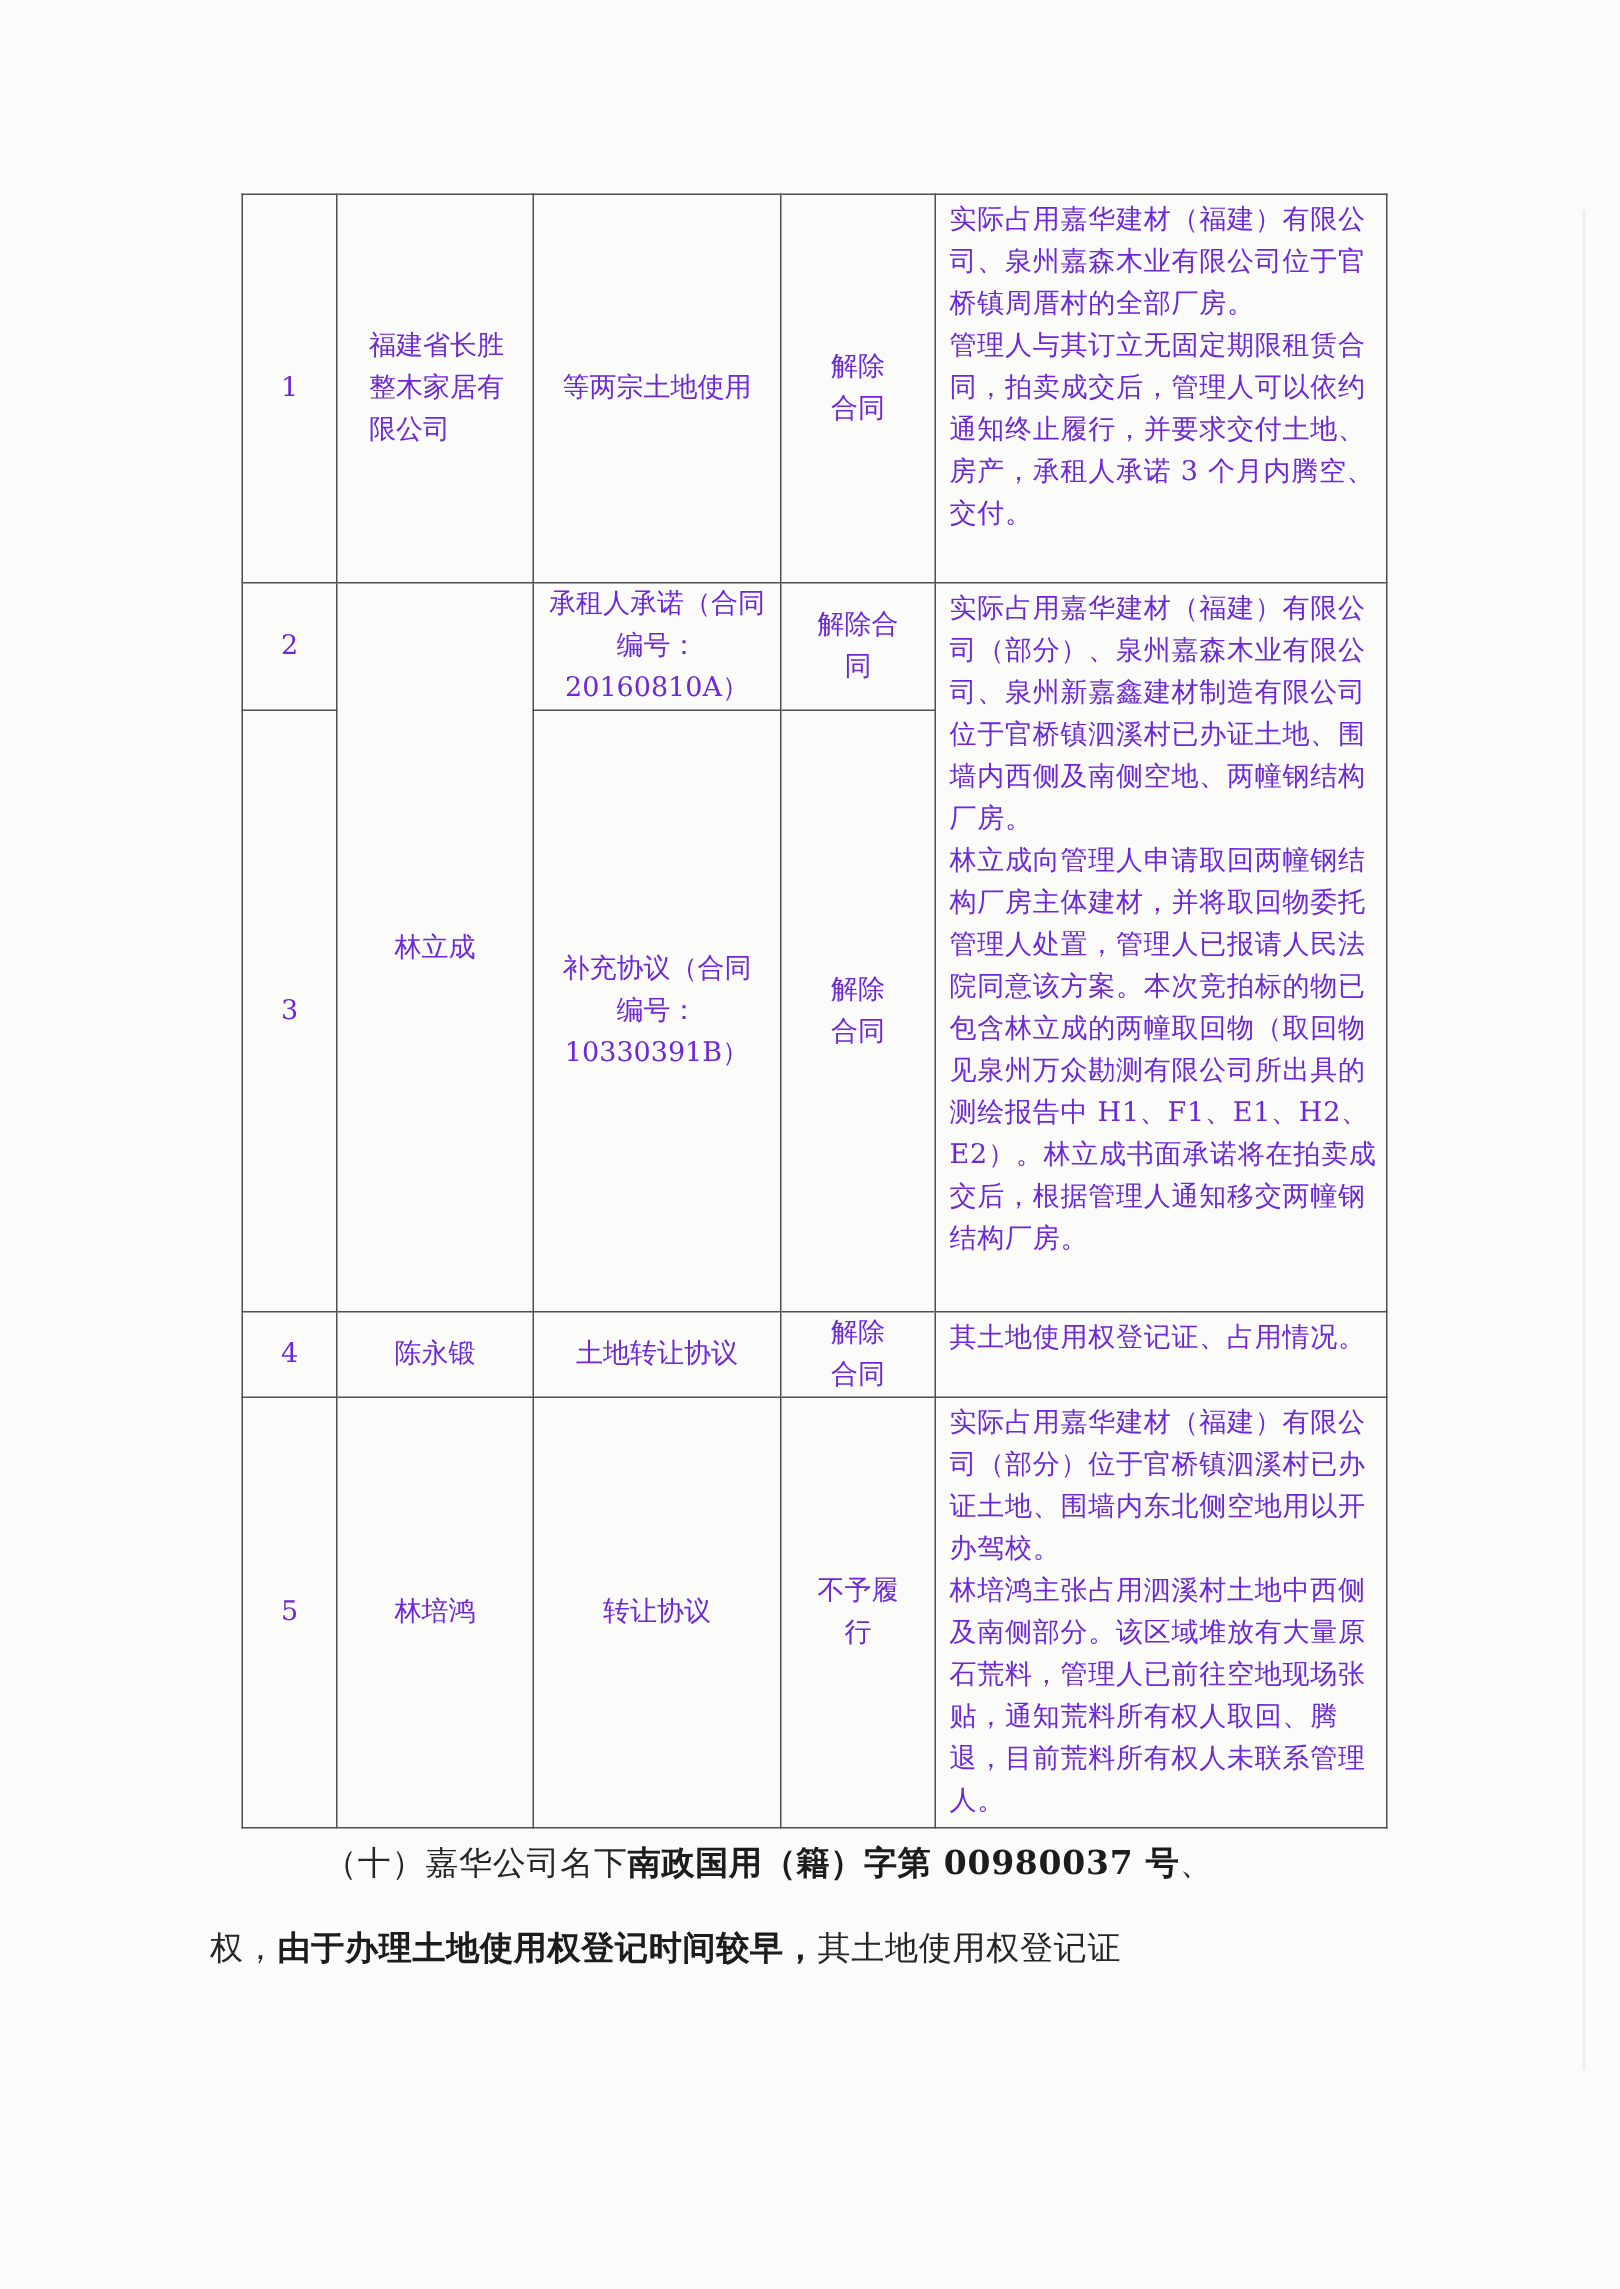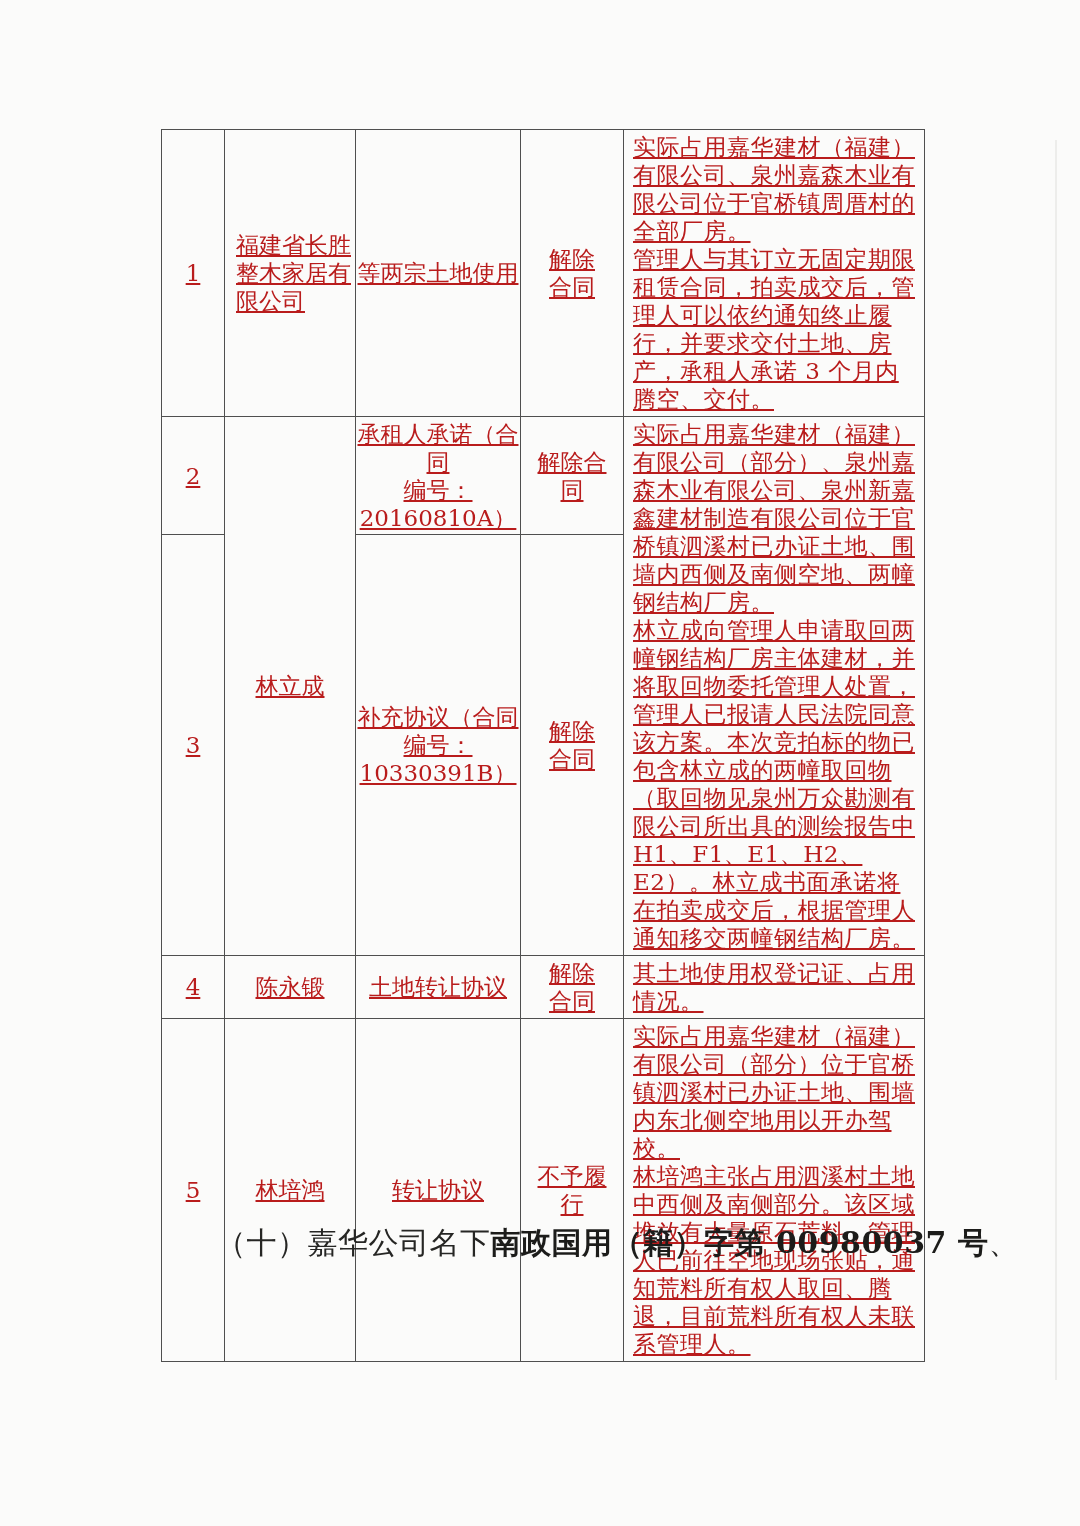--- a/index.html
+++ b/index.html
@@ -28,55 +28,54 @@
   table.doc-table {
     position: absolute;
     left: 161px;
     top: 129px;
     width: 763px;
     border-collapse: collapse;
     table-layout: fixed;
   }
   .doc-table td {
     border: 1px solid #4f4f4f;
-    font-size: 23px;
+    font-size: 18px;
     line-height: 28px;
     padding: 0;
-    color: #b91c1c;
-    text-decoration: underline;
+    color: #6d28d9;
   }
   td.c-num {
     text-align: center;
     vertical-align: middle;
     font-family: "DejaVu Serif", "Liberation Serif", serif;
   }
   td.c-mid {
     text-align: center;
     vertical-align: middle;
     white-space: pre-line;
   }
   td.c-party {
     text-align: left;
     vertical-align: middle;
     white-space: pre-line;
-    padding-left: 11px;
+    padding-left: 21px;
   }
   td.c-det {
     text-align: left;
     vertical-align: top;
     white-space: pre-line;
     padding: 3px 4px 3px 9px;
     letter-spacing: 0.5px;
   }
   .closing {
     position: absolute;
     left: 140px;
     top: 1214px;
     width: 812px;
-    font-size: 30px;
+    font-size: 22px;
     line-height: 57px;
     color: #262624;
     letter-spacing: 0.5px;
   }
   .closing .line {
     white-space: nowrap;
   }
   .closing .line.indent {
     text-indent: 76px;
   }
@@ -148,15 +147,18 @@
         <td class="c-det">实际占用嘉华建材（福建）有限公司（部分）位于官桥镇泗溪村已办证土地、围墙内东北侧空地用以开办驾校。
 林培鸿主张占用泗溪村土地中西侧及南侧部分。该区域堆放有大量原石荒料，管理人已前往空地现场张贴，通知荒料所有权人取回、腾退，目前荒料所有权人未联系管理人。</td>
       </tr>
     </tbody>
   </table>
 
   <div class="closing">
     <div class="line indent">
       <span>（十）嘉华公司名下</span><span class="b">南政国用（籍）字第 00980037 号</span><span>、</span>
     </div>
+    <div class="line">
+      <span>权，</span><span class="b">由于办理土地使用权登记时间较早，</span><span>其土地使用权登记证</span>
+    </div>
   </div>
 
 </div>
 
 </body></html>

